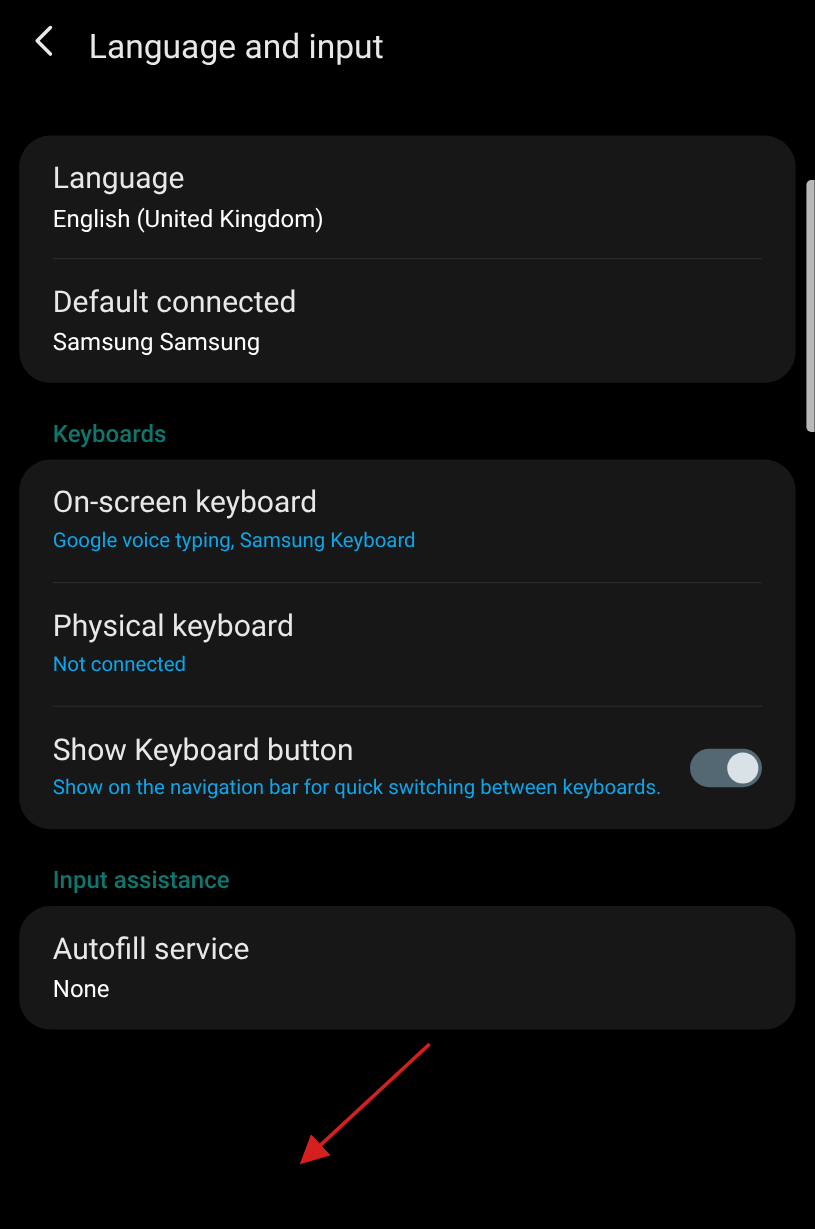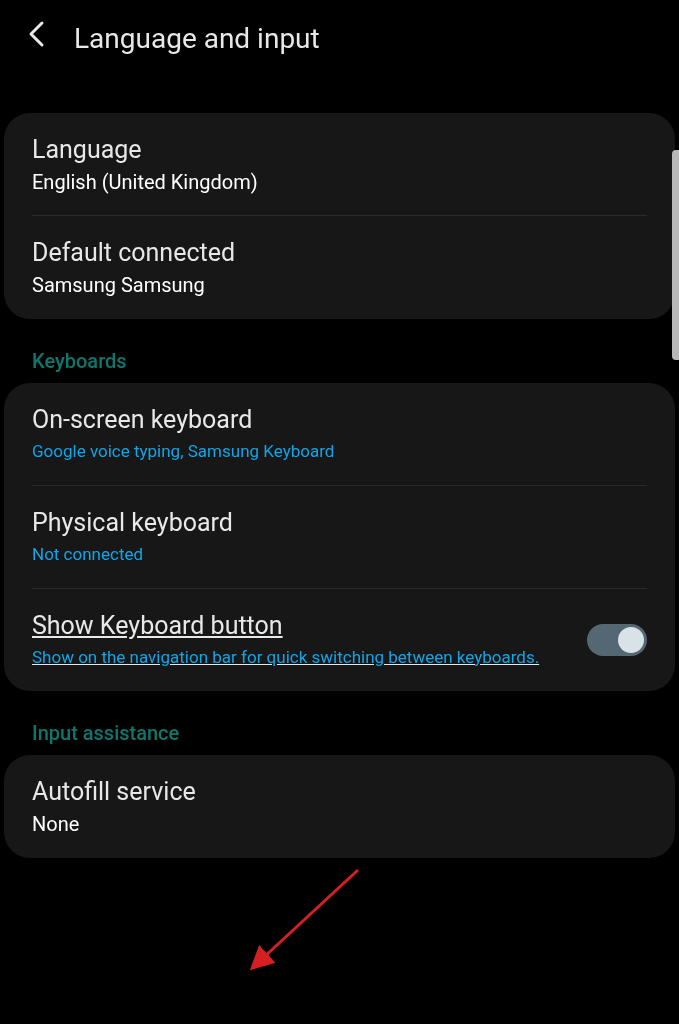--- a/index.html
+++ b/index.html
@@ -24,21 +24,21 @@
   display: flex;
   align-items: center;
   justify-content: center;
 }
 .header-title {
   font-size: 28px;
   font-weight: 400;
   color: #e8e8e8;
 }
 .content {
-  padding: 0 4px;
+  padding: 0 16px;
 }
 .card {
   background: #171717;
   border-radius: 26px;
   margin-bottom: 14px;
   overflow: hidden;
 }
 .section-header {
   color: #0f766e;
   font-size: 20px;
@@ -73,21 +73,20 @@
   color: #0ea5e9;
   line-height: 1.4;
 }
 .toggle-row {
   display: flex;
   align-items: center;
   gap: 20px;
 }
 .toggle-text {
   flex: 1;
-  text-decoration: underline;
 }
 .toggle {
   width: 60px;
   height: 32px;
   background: #536872;
   border-radius: 16px;
   position: relative;
   flex-shrink: 0;
 }
 .toggle-knob {

